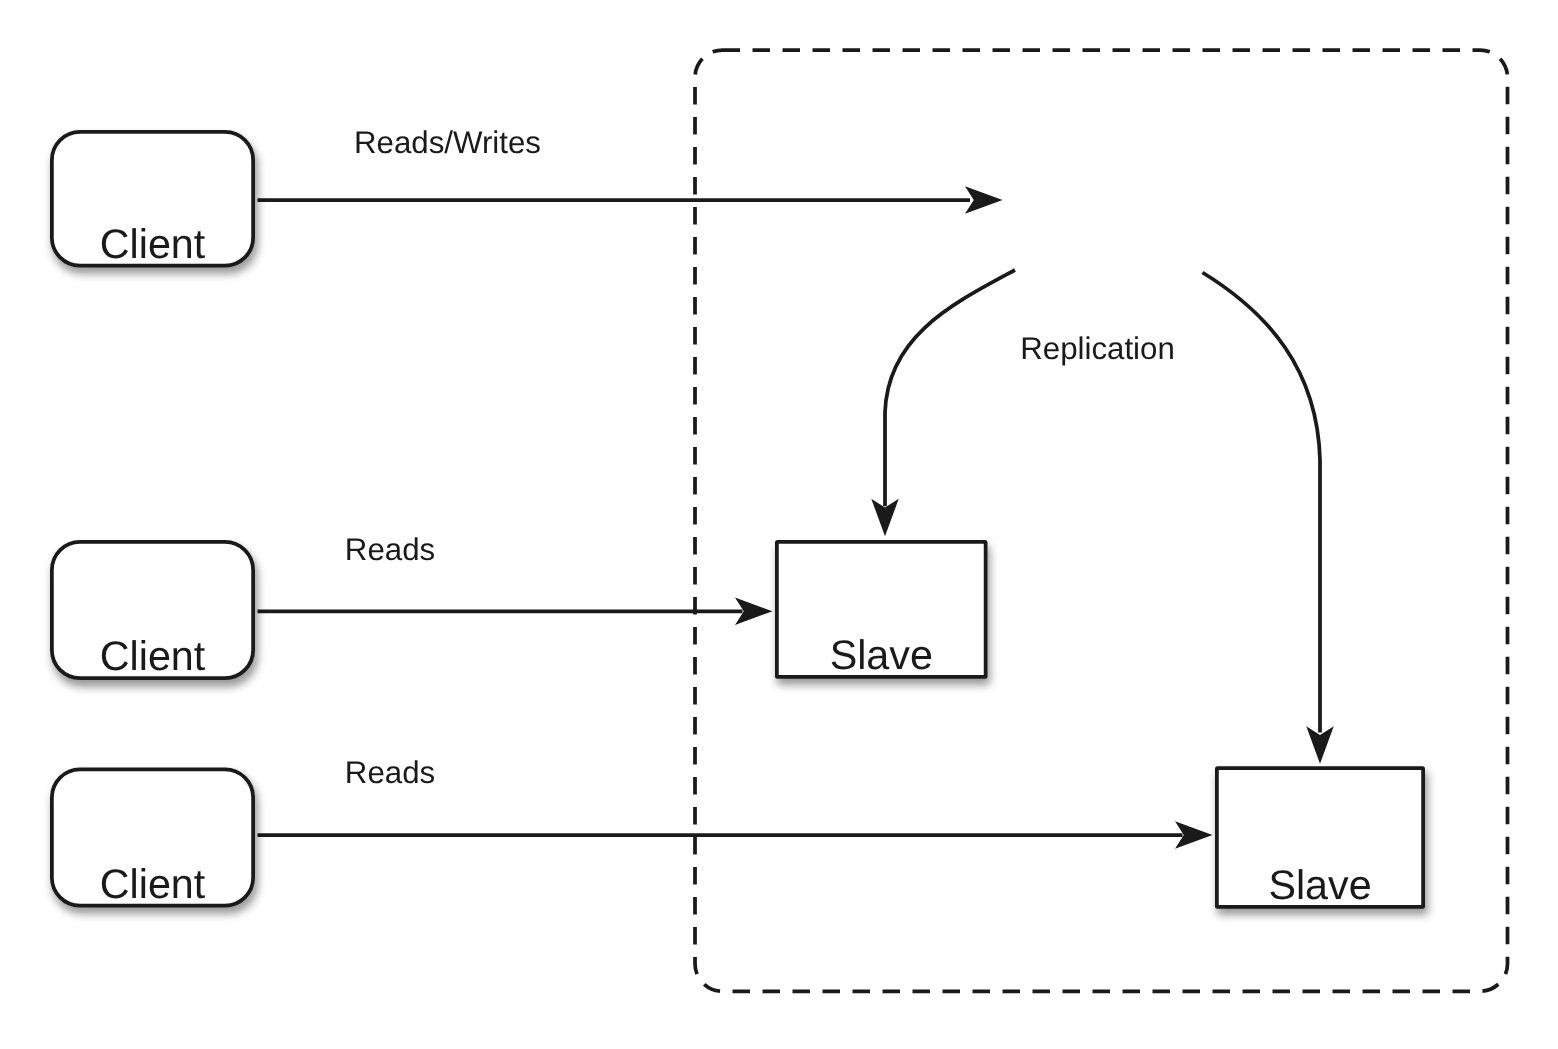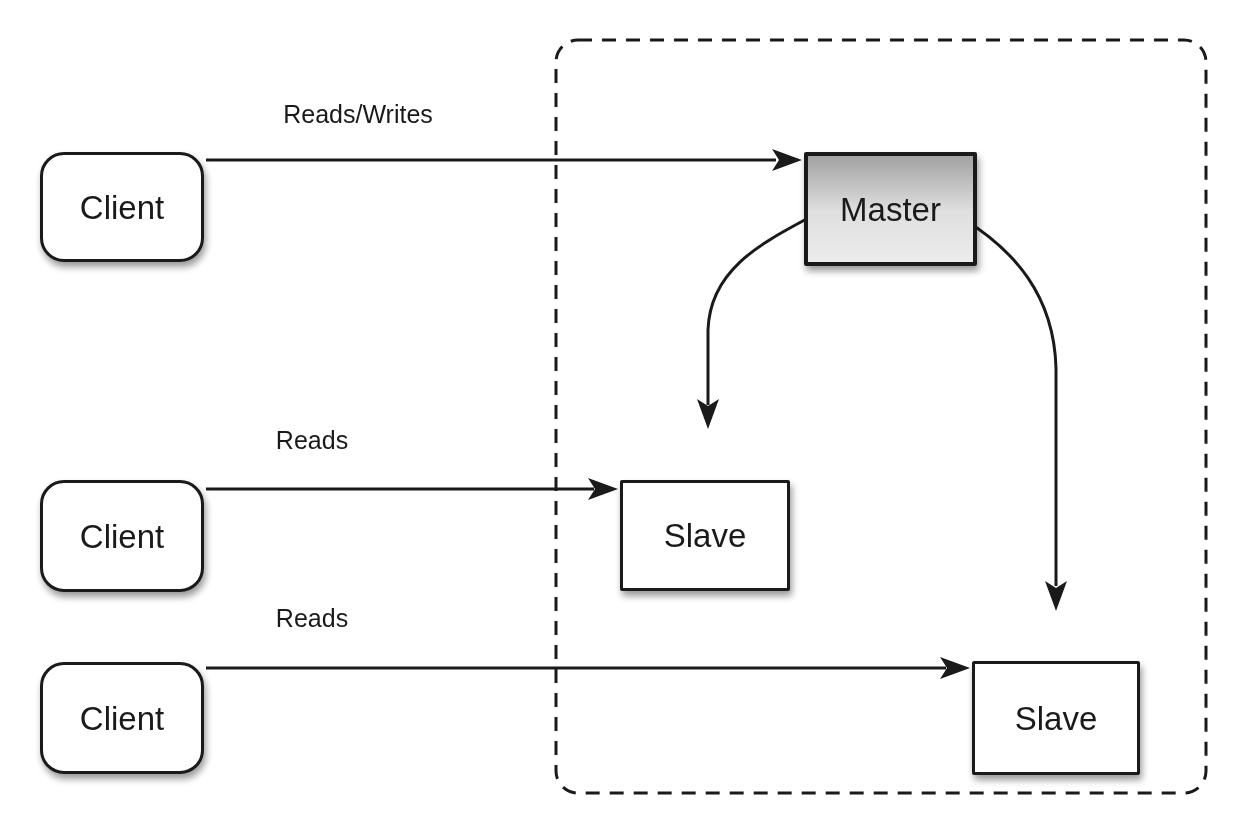--- a/index.html
+++ b/index.html
@@ -18,26 +18,25 @@
     color: var(--stroke);
     overflow: hidden;
   }
   .stage { position: relative; width: 1246px; height: 839px; }
   svg.wires { position: absolute; left: 0; top: 0; z-index: 1; }
   .edge { fill: none; stroke: var(--stroke); stroke-width: 3; }
   .boundary { fill: none; stroke: var(--stroke); stroke-width: 3; stroke-dasharray: 14 10; }
   .head { fill: var(--stroke); stroke: none; }
   .node {
     position: absolute; z-index: 2;
-    display: flex; align-items: center; justify-content: center;
+    display: flex; align-items: flex-end; justify-content: center;
     background: var(--node-fill);
     border: 3px solid var(--stroke);
     font-size: 33px; line-height: 1;
     box-shadow: 2px 5px 7px rgba(0,0,0,0.40);
-    margin-top: 48px;
   }
   .client { border-radius: 24px; }
   .server { border-radius: 2px; }
   .master {
     background: linear-gradient(180deg, var(--master-top) 0%, var(--master-mid) 52%, var(--master-bottom) 100%);
     border-width: 4px;
   }
   .edge-label {
     position: absolute; z-index: 3;
     font-size: 25px; line-height: 1.1;
@@ -72,28 +71,26 @@
   <div class="node client" style="left:40px; top:104px; width:164px; height:110px;">
     <span>Client</span>
   </div>
   <div class="node client" style="left:40px; top:432px; width:164px; height:112px;">
     <span>Client</span>
   </div>
   <div class="node client" style="left:40px; top:614px; width:164px; height:112px;">
     <span>Client</span>
   </div>
 
-  <div class="node server master" style="left:804px; top:104px; width:173px; height:114px;">
-    <span>Master</span>
-  </div>
 
   <div class="node server" style="left:620px; top:432px; width:170px; height:111px;">
     <span>Slave</span>
   </div>
   <div class="node server" style="left:972px; top:613px; width:168px; height:114px;">
     <span>Slave</span>
   </div>
 
   <div class="edge-label" style="left:250px; top:101px; width:216px;">Reads/Writes</div>
   <div class="edge-label" style="left:252px; top:427px; width:120px;">Reads</div>
   <div class="edge-label" style="left:252px; top:605px; width:120px;">Reads</div>
+  <div class="edge-label" style="left:770px; top:266px; width:216px;">Replication</div>
 
 </div>
 
 </body></html>

